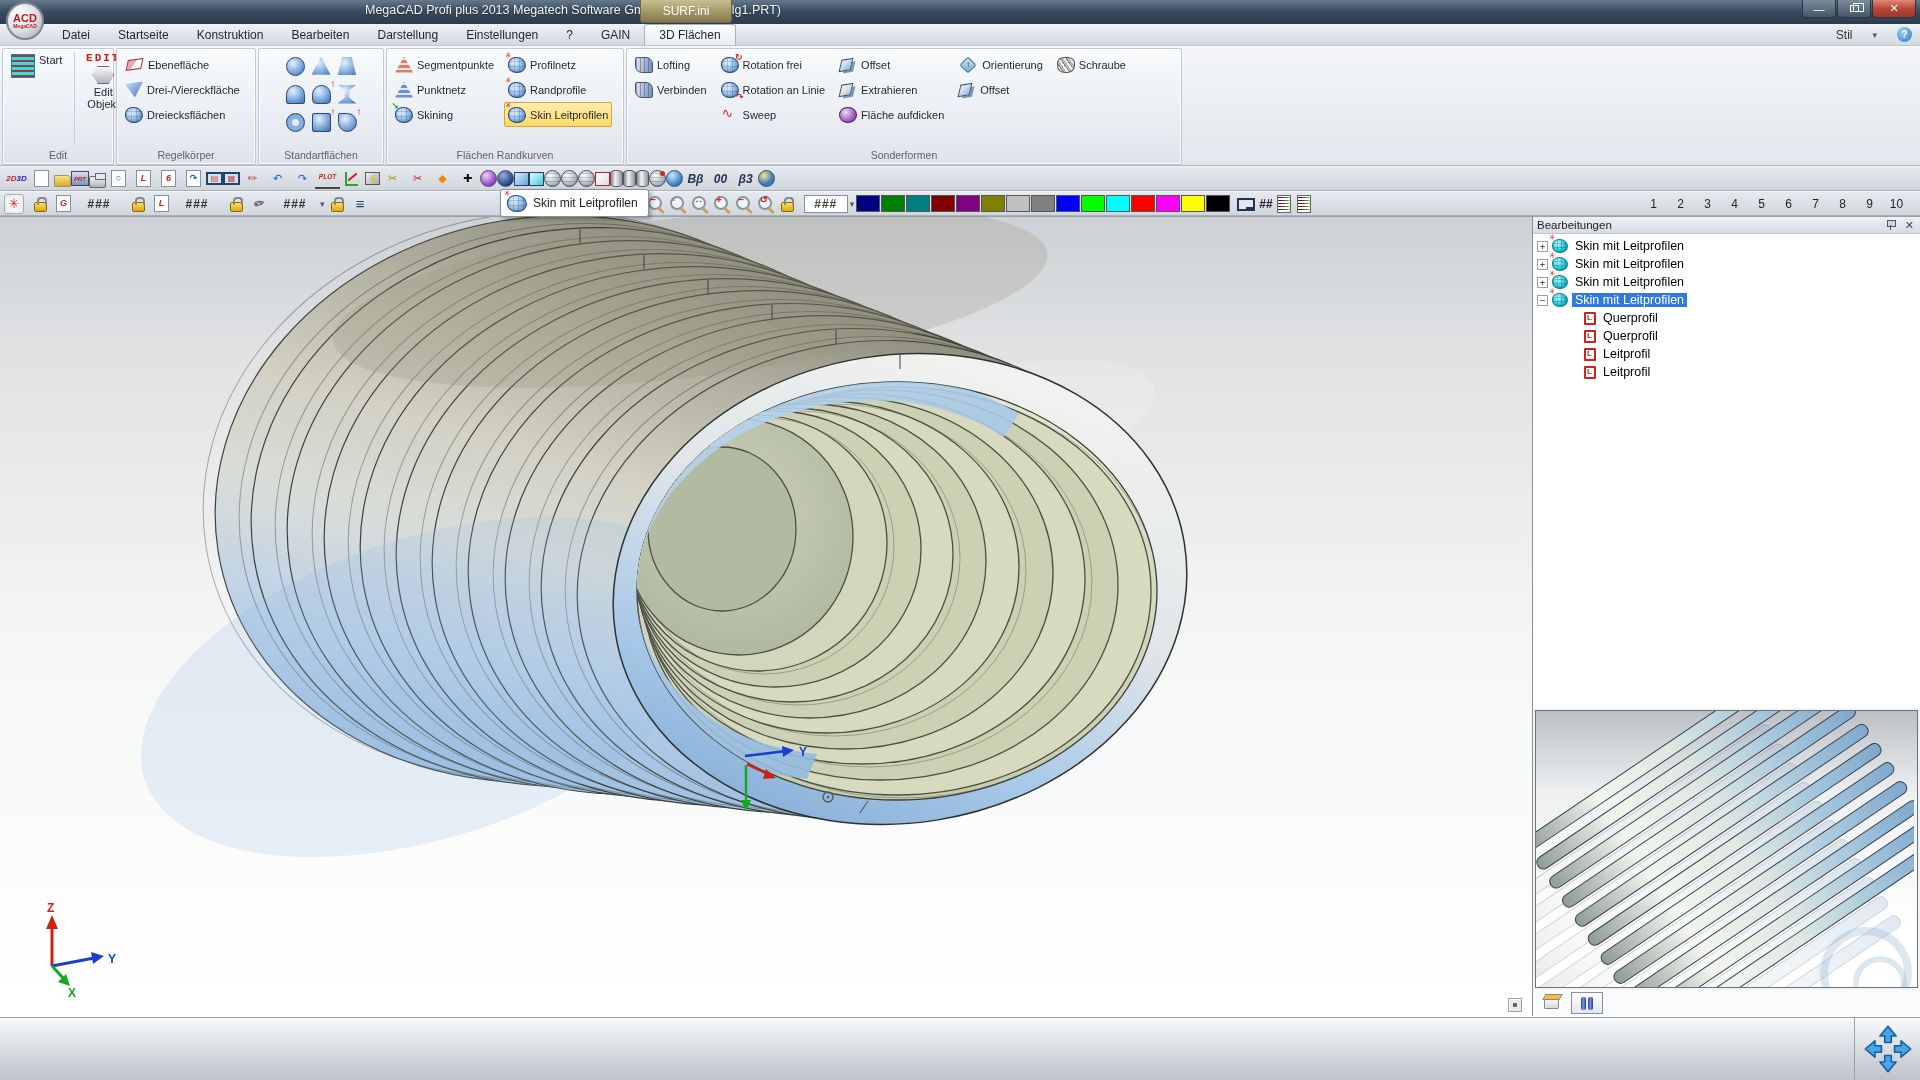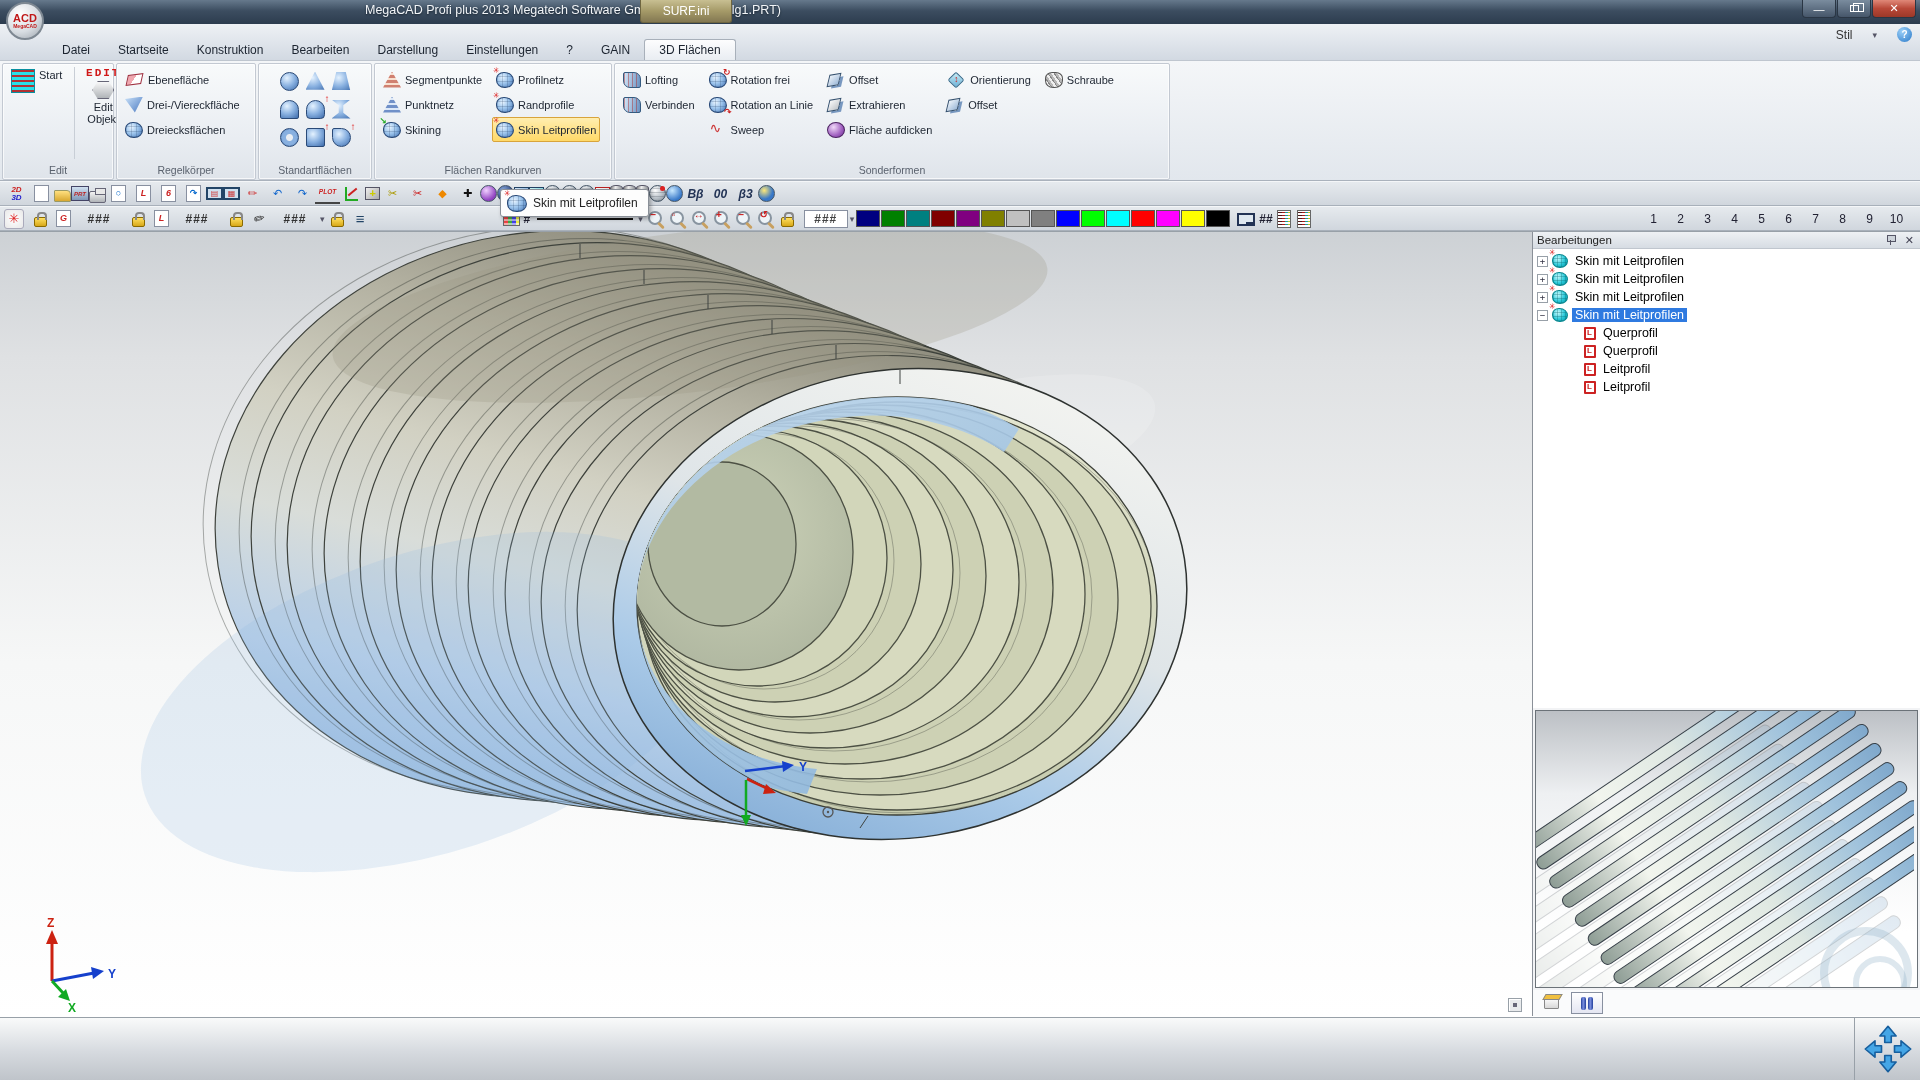--- a/index.html
+++ b/index.html
@@ -22,21 +22,21 @@
     border:1px solid #6e6540;border-top:0;}
   .winbtns{position:absolute;right:4px;top:0;display:flex;}
   .winbtn{width:34px;height:18px;display:flex;align-items:center;justify-content:center;color:#fff;font-size:11px;
     background:linear-gradient(#7a8focC,#4a5a6c);background:linear-gradient(#7a8c9e,#46566a);border:1px solid #2a3644;
     border-top:0;border-radius:0 0 4px 4px;margin-left:1px;}
   .winbtn.close{background:linear-gradient(#e08878,#b84838 50%,#9c3828);width:44px;}
   .restore-glyph{width:9px;height:7px;border:1px solid #fff;position:relative;background:transparent;}
   .restore-glyph::before{content:"";position:absolute;left:2px;top:-3px;width:9px;height:7px;border:1px solid #fff;}
 
   
-  .menubar{height:37px;background:linear-gradient(#eef1f5,#d2d9e2);display:flex;align-items:flex-end;
+  .menubar{height:22px;background:linear-gradient(#eef1f5,#d2d9e2);display:flex;align-items:flex-end;
     padding-left:48px;flex:0 0 auto;position:relative;border-bottom:1px solid #bfc6cf;}
   .menu-item{padding:3px 14px;font-size:12px;color:#1c2430;}
   .menu-item.active{background:linear-gradient(#fdfdfe,#e9edf2);border:1px solid #a8b0ba;border-bottom:0;
     border-radius:3px 3px 0 0;}
   .menubar-right{position:absolute;right:8px;top:3px;display:flex;align-items:center;gap:5px;color:#333;}
   .help-circle{width:15px;height:15px;border-radius:50%;background:radial-gradient(circle at 35% 30%,#9cd0f8,#2878c8);
     color:#fff;font-weight:bold;font-size:10px;display:flex;align-items:center;justify-content:center;}
 
   
   .ribbon{height:120px;background:linear-gradient(#f4f6f8,#e2e7ed);display:flex;align-items:stretch;
@@ -106,21 +106,21 @@
   .box-icon{border-radius:2px;}
   .spherebox-icon{border-radius:2px 50% 50% 50%;}
   .std.up::after{content:"↑";position:absolute;right:-6px;top:-8px;color:#d11;font-size:10px;font-weight:bold;}
 
   
   .toolbar{height:25px;background:linear-gradient(#e6eaee,#d0d6dd);border-top:1px solid #f4f6f8;
     border-bottom:1px solid #a8b0ba;display:flex;align-items:center;padding:0 4px;flex:0 0 auto;position:relative;}
   .tb{width:25px;height:21px;display:flex;align-items:center;justify-content:center;position:relative;
     font-size:11px;color:#333;flex:0 0 auto;}
   .tb .g{line-height:1;}
-  .c-2d3d{flex-direction:column;line-height:8px;font-size:8px;font-weight:bold;}
+  .c-2d3d{flex-direction:row;line-height:8px;font-size:8px;font-weight:bold;}
   .c-2d3d .g{color:#c22;}.c-2d3d .g2{color:#22c;}
   .c-page{background:#fff;border:1px solid #8890a0;width:15px;height:17px;font-size:9px;font-weight:bold;margin:0 5px;}
   .c-page .g{color:#c22;}
   .c-zoomglass .g{color:#06c;}
   .c-folder{background:linear-gradient(#ffe080,#d8a830);border:1px solid #996;width:17px;height:12px;
     border-radius:1px 4px 1px 1px;margin-top:5px;}
   .c-prtbox{background:linear-gradient(#d0e0f0,#8098b8);border:1px solid #446;width:18px;height:15px;font-size:6px;font-weight:bold;}
   .c-prtbox .g{color:#b22;}
   .c-printer{width:17px;height:12px;background:linear-gradient(#f4f4f4,#b0b4b8);border:1px solid #667;border-radius:2px;margin-top:6px;}
   .c-printer::before{content:"";position:absolute;top:-4px;left:5px;width:9px;height:5px;background:#e8e8e8;border:1px solid #667;}
@@ -320,21 +320,21 @@
 
             <div class="ritem">
               <span class="ric triangle-surfaces-icon"></span>
               <span class="rlab">Dreiecksflächen</span>
             </div>
           </div>
       </div>
       <div class="rgroup-title">Regelkörper</div>
     </div>
 
-    <div class="rgroup" style="width:114px;">
+    <div class="rgroup" style="width:126px;">
       <div class="rgroup-body" style="justify-content:center;">
         <div class="std-grid">
 
             <span class="std sphere-icon"></span>
 
             <span class="std cone-icon up"></span>
 
             <span class="std prism-icon up"></span>
 
             <span class="std hemisphere-icon"></span>

